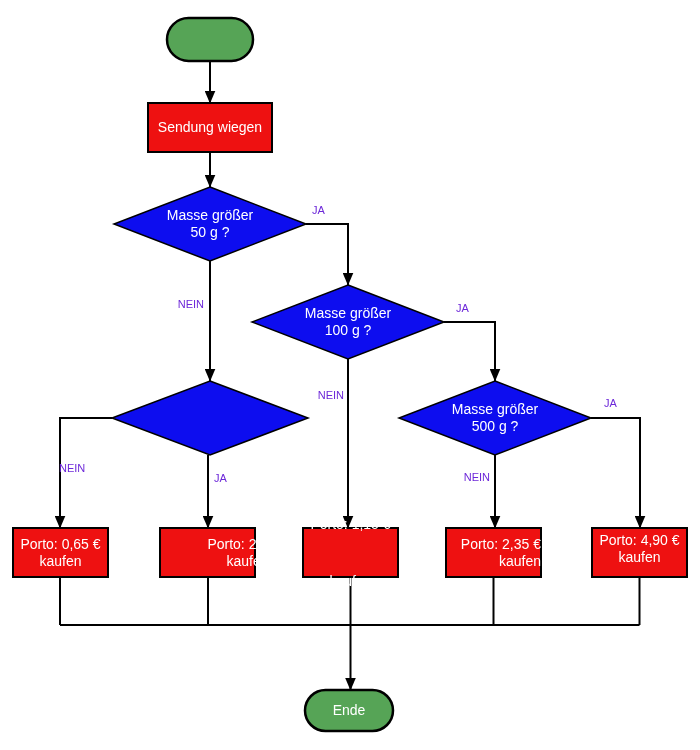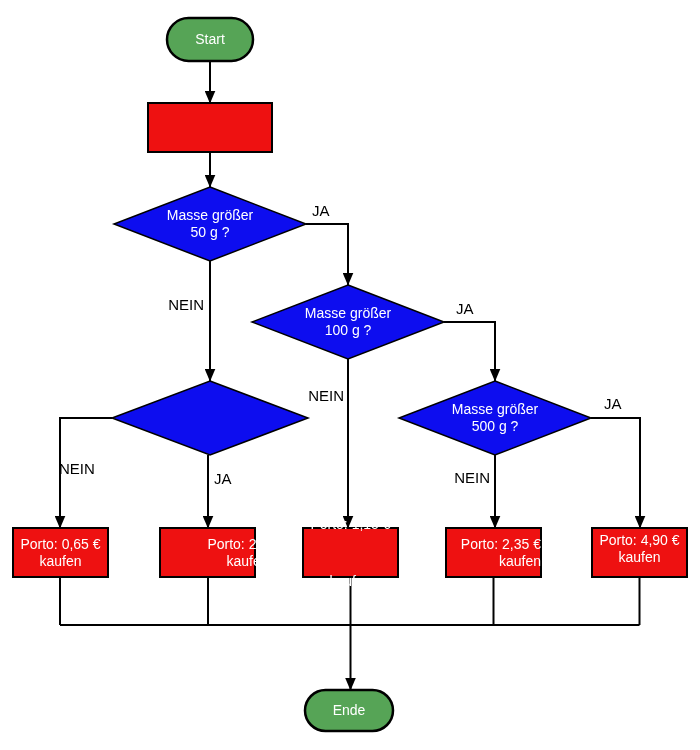--- a/index.html
+++ b/index.html
@@ -20,22 +20,22 @@
     display:flex;flex-direction:column;
     align-items:center;justify-content:center;
     text-align:center;
     pointer-events:none;
     line-height:17px;
     font-size:14px;
   }
   .node-lbl{color:#fff;}
   .edge-lbl{
     position:absolute;
-    color:#000000;
-    font-size:15px;
+    color:#6d28d9;
+    font-size:11px;
     line-height:15px;
     pointer-events:none;
     white-space:nowrap;
   }
   .edge-lbl.right{text-align:right;width:44px;}
 </style>
 </head>
 <body>
 
 <div class="canvas">
@@ -73,22 +73,22 @@
     <polygon points="495,381 591,418 495,455 399,418" class="shape-decision" fill="#0D0DEF"></polygon>
     <polygon points="210,381 308,418 210,455 112,418" class="shape-decision" fill="#0D0DEF"></polygon>
     <rect x="13" y="528" width="95" height="49" class="shape-process" fill="#EE1111"></rect>
     <rect x="160" y="528" width="95" height="49" class="shape-process" fill="#EE1111"></rect>
     <rect x="303" y="528" width="95" height="49" class="shape-process" fill="#EE1111"></rect>
     <rect x="446" y="528" width="95" height="49" class="shape-process" fill="#EE1111"></rect>
     <rect x="592" y="528" width="95" height="49" class="shape-process" fill="#EE1111"></rect>
     <rect x="305" y="690" width="88" height="41" rx="20.5" class="shape-terminator" fill="#56A456"></rect>
   </svg>
 
-  <div class="lbl node-lbl" style="left:167px;top:18px;width:86px;height:43px;">
-    <span>Start</span>
+  <div class="lbl node-lbl" style="left:148px;top:103px;width:124px;height:49px;">
+    <span>Sendung wiegen</span>
   </div>
   <div class="lbl node-lbl" style="left:114px;top:187px;width:192px;height:74px;">
     <span>Masse größer</span>
     <span>50 g ?</span>
   </div>
   <div class="lbl node-lbl" style="left:252px;top:285px;width:192px;height:74px;">
     <span>Masse größer</span>
     <span>100 g ?</span>
   </div>
   <div class="lbl node-lbl" style="left:399px;top:381px;width:192px;height:74px;">

